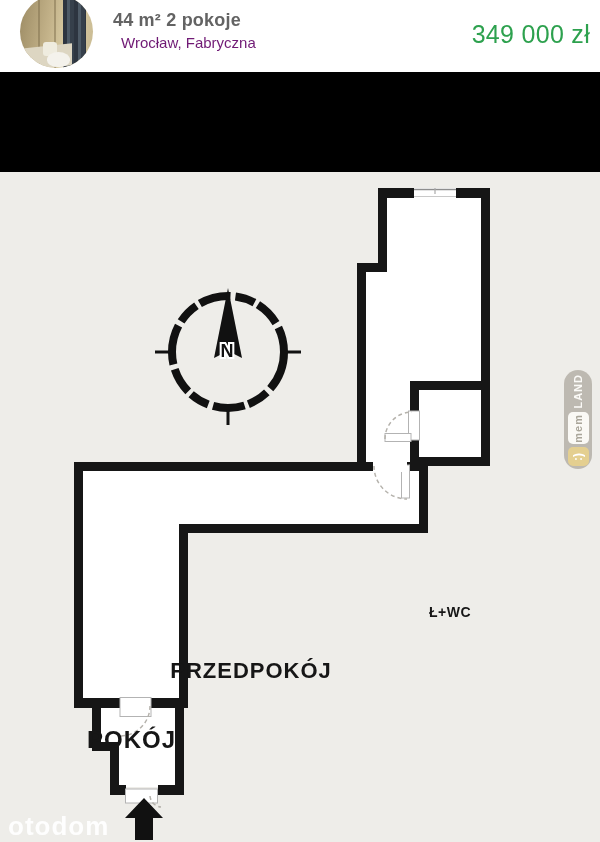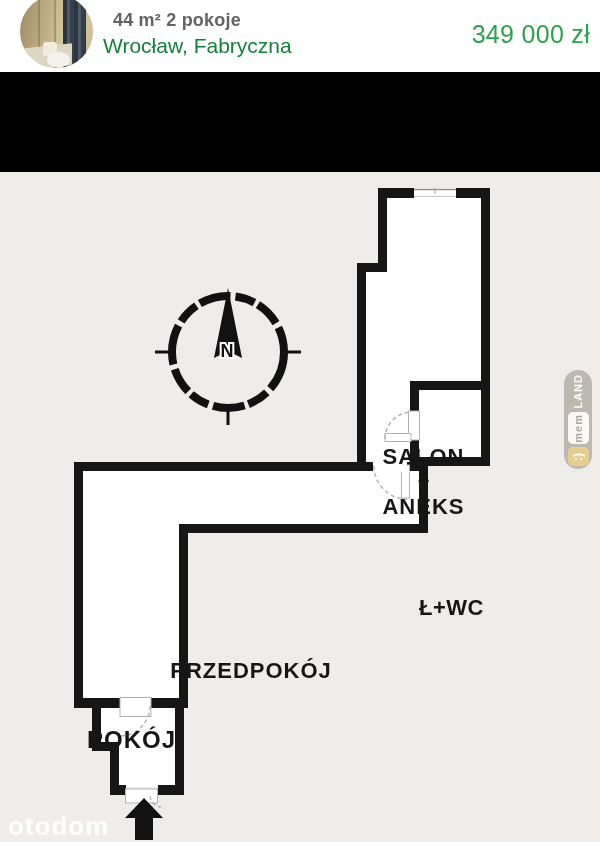--- a/index.html
+++ b/index.html
@@ -16,31 +16,31 @@
   }
   .thumb .tile-line{position:absolute;top:0;bottom:0;width:2px;background:rgba(120,104,70,.45);}
   .thumb .shower{
     position:absolute;right:7px;top:0;width:23px;height:100%;
     background:repeating-linear-gradient(90deg,#2d3540 0 4px,#4d5a66 4px 7px,#36404b 7px 11px);
   }
   .thumb .floor{position:absolute;left:0;bottom:0;width:52px;height:22px;background:#ddd6c2;transform:skewY(-6deg);}
   .thumb .toilet{position:absolute;left:27px;bottom:1px;width:23px;height:15px;background:#f4f2ec;border-radius:50% 50% 45% 45%;}
   .thumb .tank{position:absolute;left:23px;bottom:12px;width:14px;height:14px;background:#efecdf;border-radius:3px;}
   .h-title{position:absolute;left:113px;top:10px;font-size:18px;font-weight:bold;color:#636363;letter-spacing:.2px;}
-  .h-sub{position:absolute;left:103px;top:34px;font-size:21px;color:#15803d;}
+  .h-sub{position:absolute;left:121px;top:34px;font-size:15px;color:#701a75;}
   .h-price{position:absolute;right:10px;top:20px;font-size:25px;font-weight:normal;color:#2da14e;letter-spacing:.3px;}
   
   .blackbar{position:absolute;left:0;top:72px;width:600px;height:100px;background:#000000;}
   
   .plan{position:absolute;left:0;top:172px;width:600px;height:670px;background:#eeede9;}
   .plan svg{position:absolute;left:0;top:0;}
   .room-label{position:absolute;text-align:center;color:#161616;font-weight:bold;}
   .lbl-salon{left:366px;top:272px;width:115px;font-size:22px;line-height:25px;letter-spacing:1px;}
   .lbl-salon .plus{font-size:20px;letter-spacing:0;}
-  .lbl-lwc{left:419px;top:423px;width:62px;font-size:22px;letter-spacing:.5px;}
+  .lbl-lwc{left:419px;top:432px;width:62px;font-size:14px;letter-spacing:.5px;}
   .lbl-przedpokoj{left:83px;top:486px;width:336px;font-size:22px;letter-spacing:1px;}
   .lbl-pokoj{left:83px;top:554px;width:97px;font-size:24px;letter-spacing:1px;}
   
   .wm-otodom{
     position:absolute;left:8px;top:811px;font-size:26px;font-weight:bold;
     color:rgba(255,255,255,.92);letter-spacing:1px;
   }
   .wm-memland{
     position:absolute;left:564px;top:370px;width:28px;height:99px;border-radius:14px;
     background:rgba(175,171,161,.78);display:flex;flex-direction:column;align-items:center;
@@ -149,25 +149,20 @@
           <line x1="285" y1="352" x2="301" y2="352"></line>
           <line x1="228" y1="409" x2="228" y2="425"></line>
         </g>
         <polygon points="228,288 214,358 228,351 242,358" fill="#111111"></polygon>
         <text x="227" y="357" font-size="18" font-weight="bold" font-family="Liberation Sans, sans-serif" text-anchor="middle" fill="#111111" stroke="#ffffff" stroke-width="4" paint-order="stroke">N</text>
       </g>
 
       <polygon points="144,798 125,818 135,818 135,840 153,840 153,818 163,818" fill="#111111"></polygon>
     </svg>
 
-    <div class="room-label lbl-salon">
-      <div>SALON</div>
-      <div class="plus">+</div>
-      <div>ANEKS</div>
-    </div>
     <div class="room-label lbl-lwc">Ł+WC</div>
     <div class="room-label lbl-przedpokoj">PRZEDPOKÓJ</div>
     <div class="room-label lbl-pokoj">POKÓJ</div>
 
   </div>
 
   <div class="wm-otodom">otodom</div>
 
   <div class="wm-memland">
     <div class="wm-land vtxt">LAND</div>

